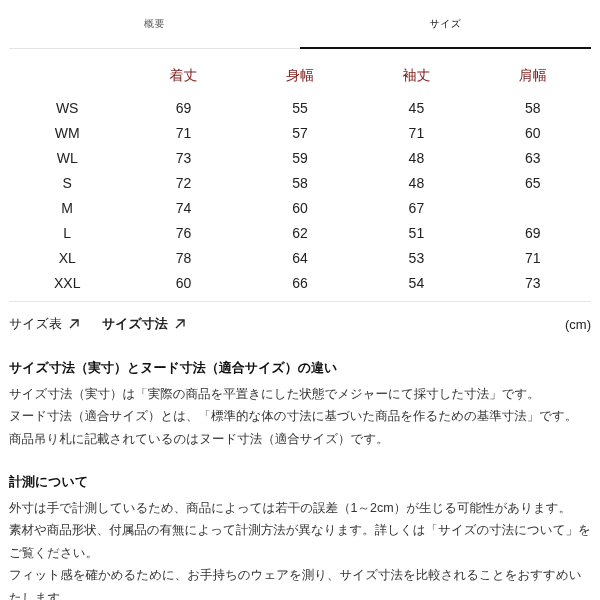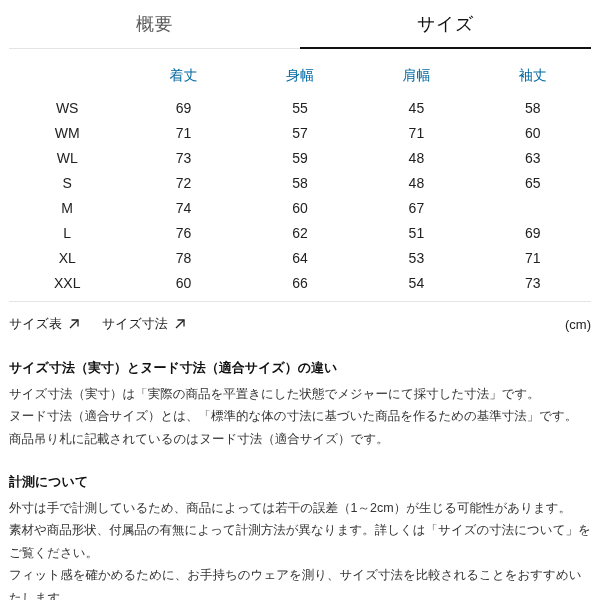--- a/index.html
+++ b/index.html
@@ -8,41 +8,41 @@
     font-family:"Liberation Sans","DejaVu Sans",sans-serif;
     color:#212121;
     -webkit-font-smoothing:antialiased;
   }
   .page { padding:0 9px; }
 
   
   .tabbar { display:flex; height:48px; border-bottom:1px solid #e4e4e4; }
   .tab {
     flex:1; display:flex; align-items:center; justify-content:center;
-    font-size:18px; color:#595959; cursor:pointer; position:relative;
+    font-size:10px; color:#595959; cursor:pointer; position:relative;
     letter-spacing:0.5px;
   }
   .tab.active { color:#111111; }
   .tab.active::after {
     content:""; position:absolute; left:0; right:0; bottom:-1px;
     height:2px; background:#111111;
   }
 
   
   .size-table { margin-top:2px; font-size:14px; }
   .trow { display:grid; grid-template-columns:repeat(5,1fr); text-align:center; }
-  .trow.header .cell { padding:16px 0 11px; color:#0369a1; }
+  .trow.header .cell { padding:16px 0 11px; color:#7f1d1d; }
   .trow.data .cell { padding:3px 0 4px; line-height:18px; color:#212121; }
 
   .divider { border-top:1px solid #e4e4e4; margin-top:5px; }
 
   
   .links-row { display:flex; align-items:center; padding-top:13px; font-size:13px; }
   .ext-link { display:inline-flex; align-items:center; gap:6px; cursor:pointer; color:#212121;justify-content:flex-end; }
-  .ext-link + .ext-link { margin-left:22px; }
+  .ext-link + .ext-link { margin-left:22px;font-weight:bold; }
   .ext-link svg { display:block; }
   .unit { margin-left:auto; font-size:13px; color:#212121; }
 
   
   .section { margin-top:24px; }
   .section + .section { margin-top:21px; }
   .section h3 {
     margin:0 0 3px 0; font-size:13px; font-weight:bold; color:#111111;
     line-height:22.5px;
   }
@@ -62,22 +62,22 @@
     <div class="tab active">
       <span>サイズ</span>
     </div>
   </div>
 
   <div class="size-table">
     <div class="trow header">
       <div class="cell"></div>
       <div class="cell">着丈</div>
       <div class="cell">身幅</div>
+      <div class="cell">袖丈</div>
       <div class="cell">肩幅</div>
-      <div class="cell">袖丈</div>
     </div>
     <div id="table-body">
         <div class="trow data">
           <div class="cell">WS</div>
           <div class="cell">69</div>
           <div class="cell">55</div>
           <div class="cell">45</div>
           <div class="cell">58</div>
         </div>
         <div class="trow data">

